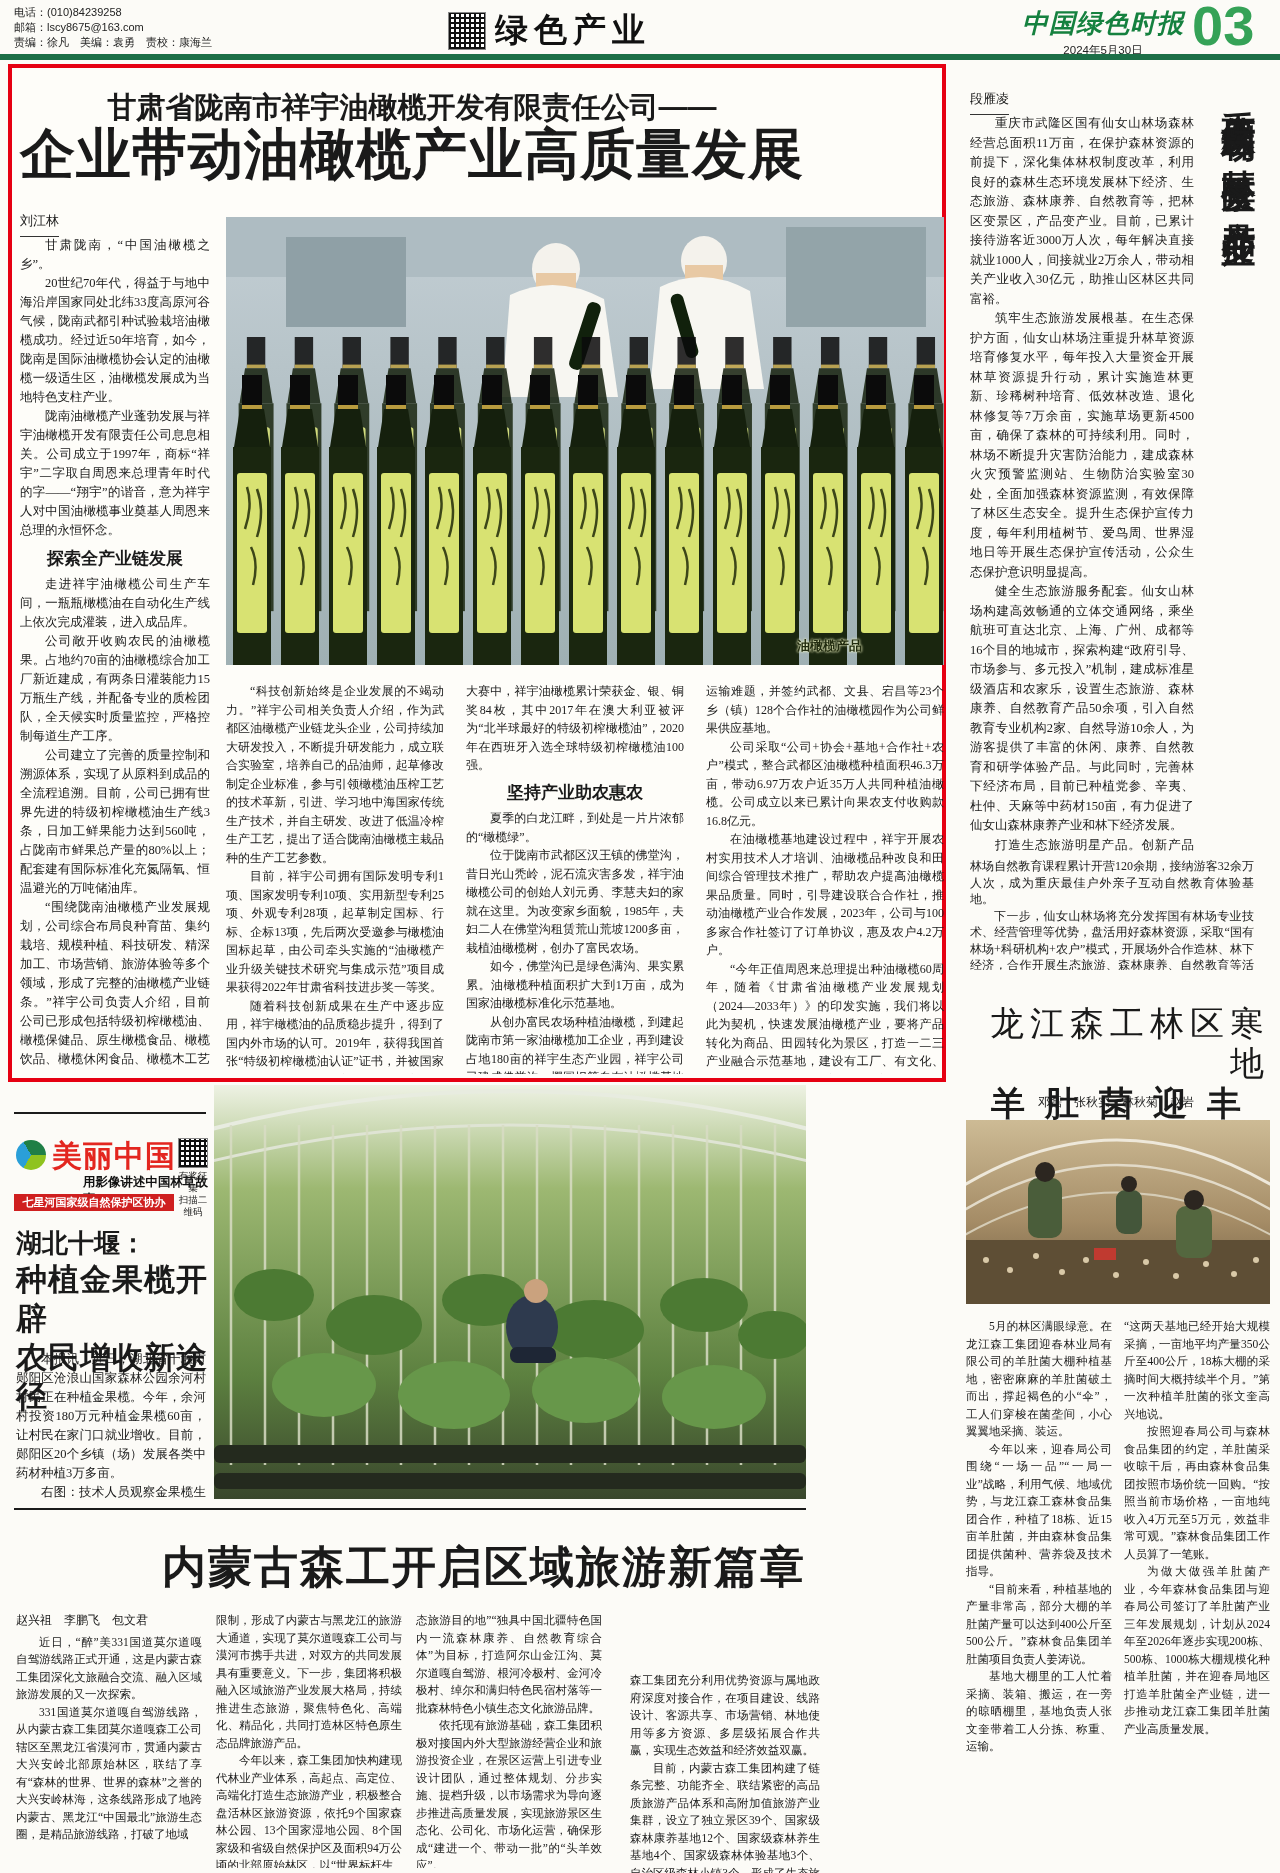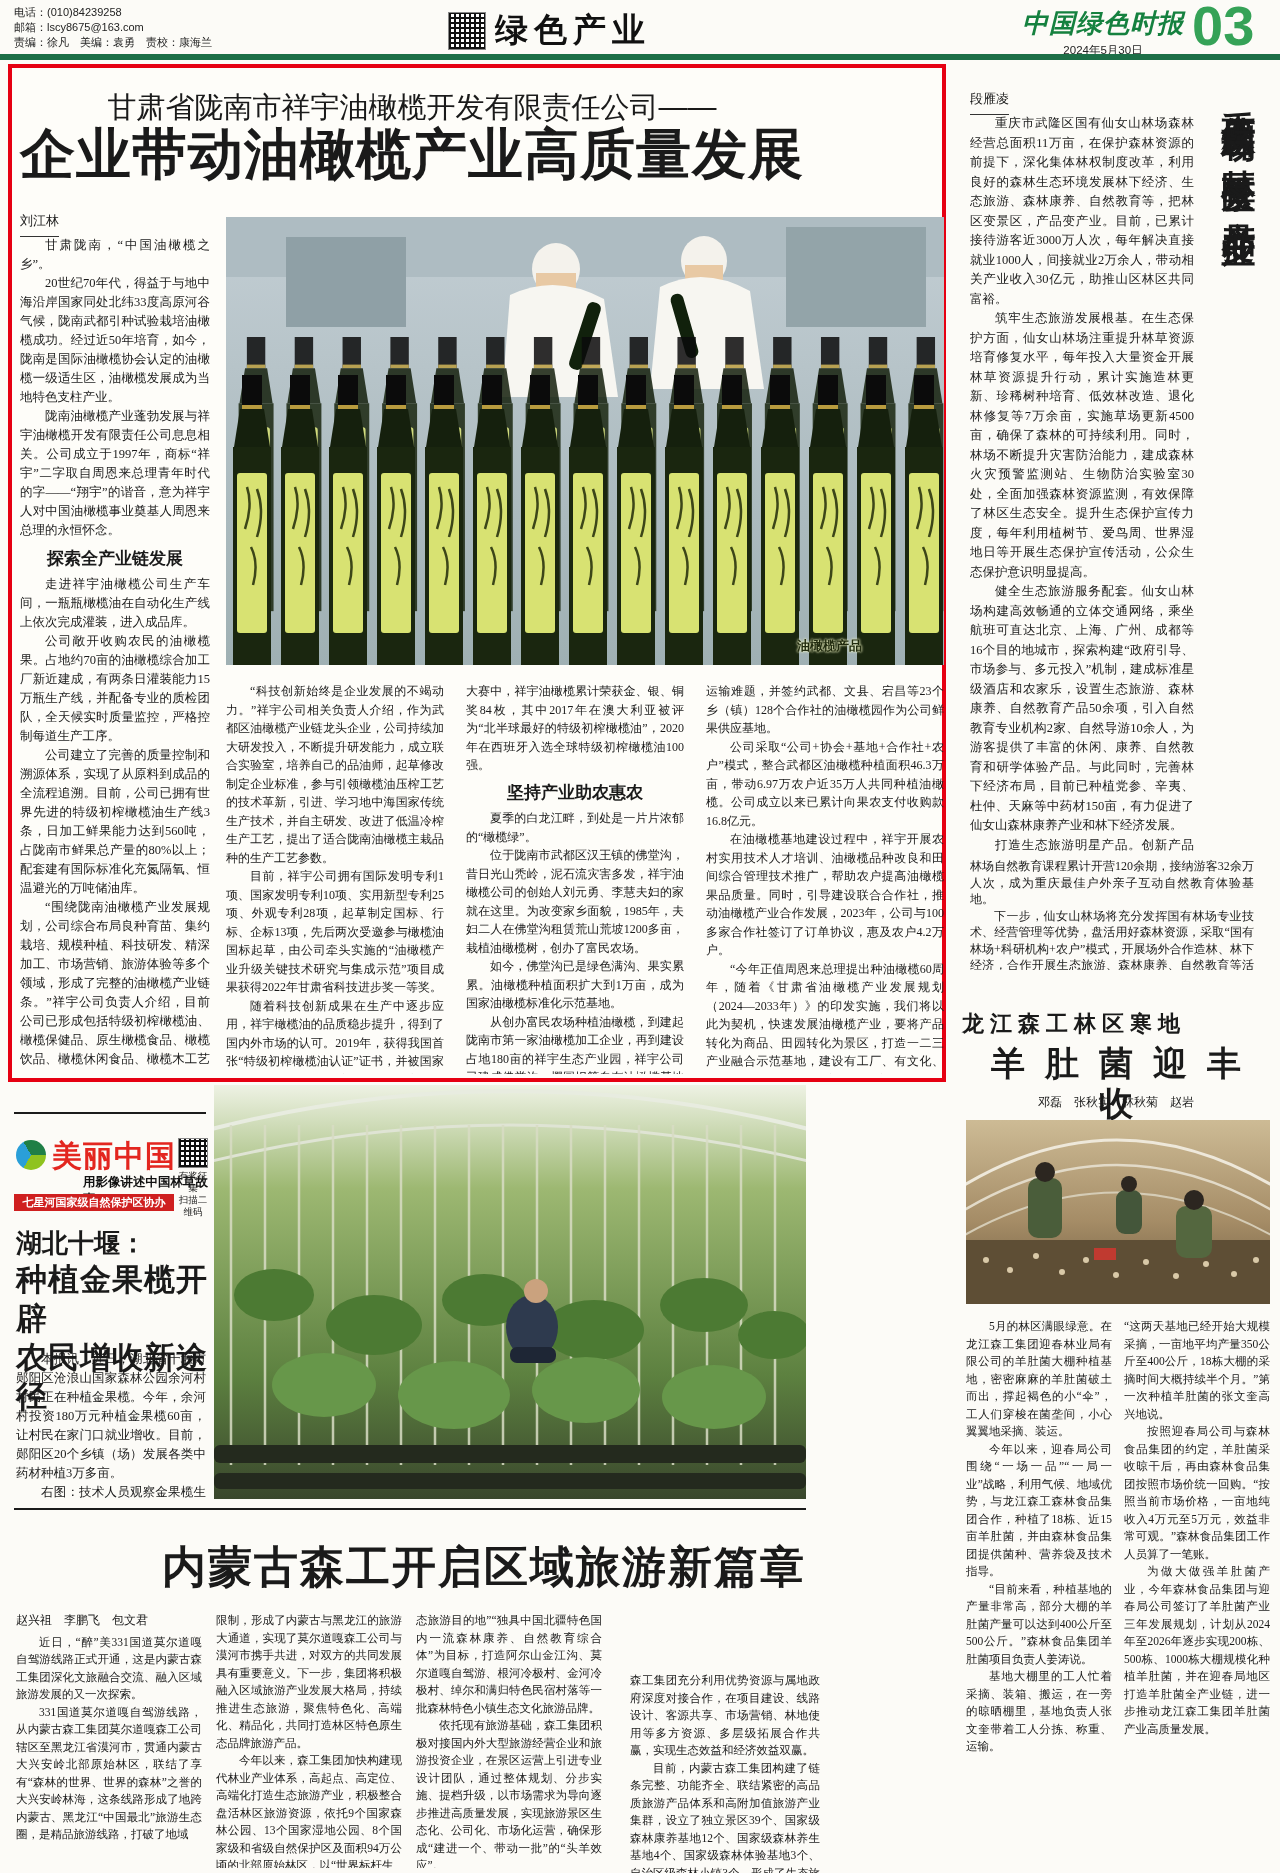--- a/index.html
+++ b/index.html
@@ -20,29 +20,29 @@
   .hdr-section{font-family:"Liberation Sans","DejaVu Sans",sans-serif;font-weight:900;font-size:33px;letter-spacing:6px;color:#111;}
   .masthead{font-style:italic;font-weight:900;font-size:26px;letter-spacing:1px;color:#15813f;}
   .hdr-date{font-family:"Liberation Sans","DejaVu Sans",sans-serif;font-size:11.5px;color:#222;margin-top:2px;}
   .pageno{font-family:"Liberation Sans","DejaVu Sans",sans-serif;font-weight:bold;font-size:56px;color:#35a257;line-height:1;}
   .greenbar{background:#1d6f47;height:6px;left:0;right:0;top:54px;}
   .qr{background:#fff;border:1px solid #888;
       background-image:repeating-linear-gradient(0deg,#111 0 2px,rgba(0,0,0,0) 2px 5px),
                        repeating-linear-gradient(90deg,#111 0 2px,#fff 2px 5px);}
   
   .redbox{left:8px;top:64px;width:930px;height:1010px;border:4px solid #e60012;background:#fefdf9;}
-  .kicker{font-family:"Liberation Sans","DejaVu Sans",sans-serif;font-weight:400;font-size:29px;text-align:center;}
+  .kicker{font-family:"Liberation Sans","DejaVu Sans",sans-serif;font-weight:700;font-size:29px;text-align:center;}
   .mainhead{font-weight:900;font-size:55px;letter-spacing:1px;text-align:center;line-height:1.05;}
   .photocap{font-family:"Liberation Sans","DejaVu Sans",sans-serif;font-weight:bold;font-size:13px;color:#222c10;
             text-shadow:0 0 3px #eef3c2,0 0 2px #eef3c2;}
   
   .vtitle{writing-mode:vertical-rl;text-orientation:upright;font-weight:900;font-size:34px;letter-spacing:3px;
           line-height:72px;text-align:start;}
   
-  .morel-h1{font-weight:700;font-size:22px;letter-spacing:6px;text-align:left;line-height:40px;}
+  .morel-h1{font-weight:400;font-size:34px;letter-spacing:6px;text-align:right;line-height:40px;}
   .morel-h2{font-weight:900;font-size:34px;letter-spacing:20px;padding-left:20px;text-align:center;line-height:40px;}
   .morel-by{font-family:"Liberation Sans","DejaVu Sans",sans-serif;font-size:12px;text-align:center;}
   
   .mlzg-brand{font-family:Liberation Mono, monospace;font-weight:900;font-size:30px;color:#e3261f;letter-spacing:1px;}
   .mlzg-tag{font-family:"Liberation Sans","DejaVu Sans",sans-serif;font-weight:bold;font-size:12.5px;color:#111;}
   .mlzg-banner{background:#cf1f1f;color:#fff;font-family:"Liberation Sans","DejaVu Sans",sans-serif;
                font-size:11px;font-weight:bold;line-height:17px;text-align:center;}
   .mlzg-logo{border-radius:50%;background:conic-gradient(from 210deg,#2a9fd8 0 120deg,#1f7f46 120deg 240deg,#8fc31f 240deg 360deg);}
   .tiny{font-family:"Liberation Sans","DejaVu Sans",sans-serif;font-size:9.5px;line-height:12px;color:#222;}
   

